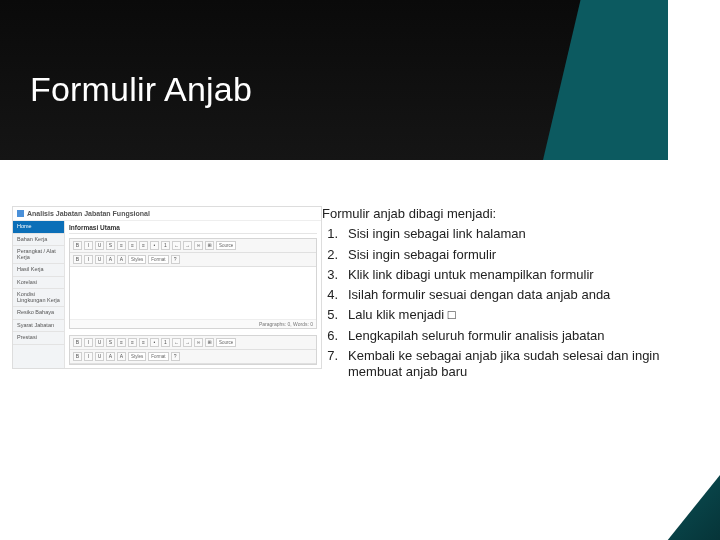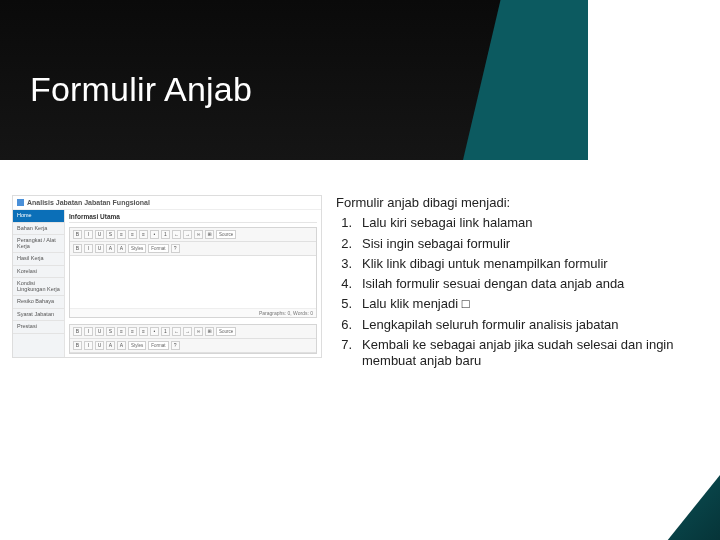--- a/index.html
+++ b/index.html
@@ -4,43 +4,42 @@
 <style>
   * { box-sizing: border-box; margin: 0; padding: 0; }
   body {
     width: 720px; height: 540px;
     background: #fff;
     font-family: "Segoe UI", Tahoma, sans-serif;
     overflow: hidden;
     position: relative;
   }
   .header {
-    width: 588px; height: 160px;
+    width: 668px; height: 160px;
     background: linear-gradient(180deg, #0a0a0a 0%, #151515 100%);
     position: relative;
   }
   .header-accent {
     position: absolute;
     right: 0; top: 0;
     width: 125px; height: 160px;
     background: #0c5a60;
     clip-path: polygon(30% 0, 100% 0, 100% 100%, 0 100%);
   }
   .title {
     position: absolute;
     left: 30px; top: 70px;
     color: #fff;
     font-size: 34px;
     font-weight: 400;
     letter-spacing: 0.2px;
   }
   .content {
     display: flex;
-    padding: 35px 20px 20px 12px;
-    gap: 14px;
+    padding: 46px 20px 20px 12px;
   }
   .screenshot {
     width: 310px;
     flex: 0 0 310px;
   }
   .app-frame {
     border: 1px solid #ddd;
     background: #fff;
     font-size: 6px;
     color: #444;
@@ -233,21 +232,21 @@
         </div>
       </div>
     </div>
   </div>
 
   <div class="textcol">
     <div class="intro">Formulir anjab dibagi menjadi:</div>
     <ol class="list">
       <li>
           <span class="num">1.</span>
-          <span class="txt">Lalu kiri sebagai link halaman</span>
+          <span class="txt">Sisi ingin sebagai link halaman</span>
         </li>
       <li>
           <span class="num">2.</span>
           <span class="txt">Sisi ingin sebagai formulir</span>
         </li>
       <li>
           <span class="num">3.</span>
           <span class="txt">Klik link dibagi untuk menampilkan formulir</span>
         </li>
       <li>

